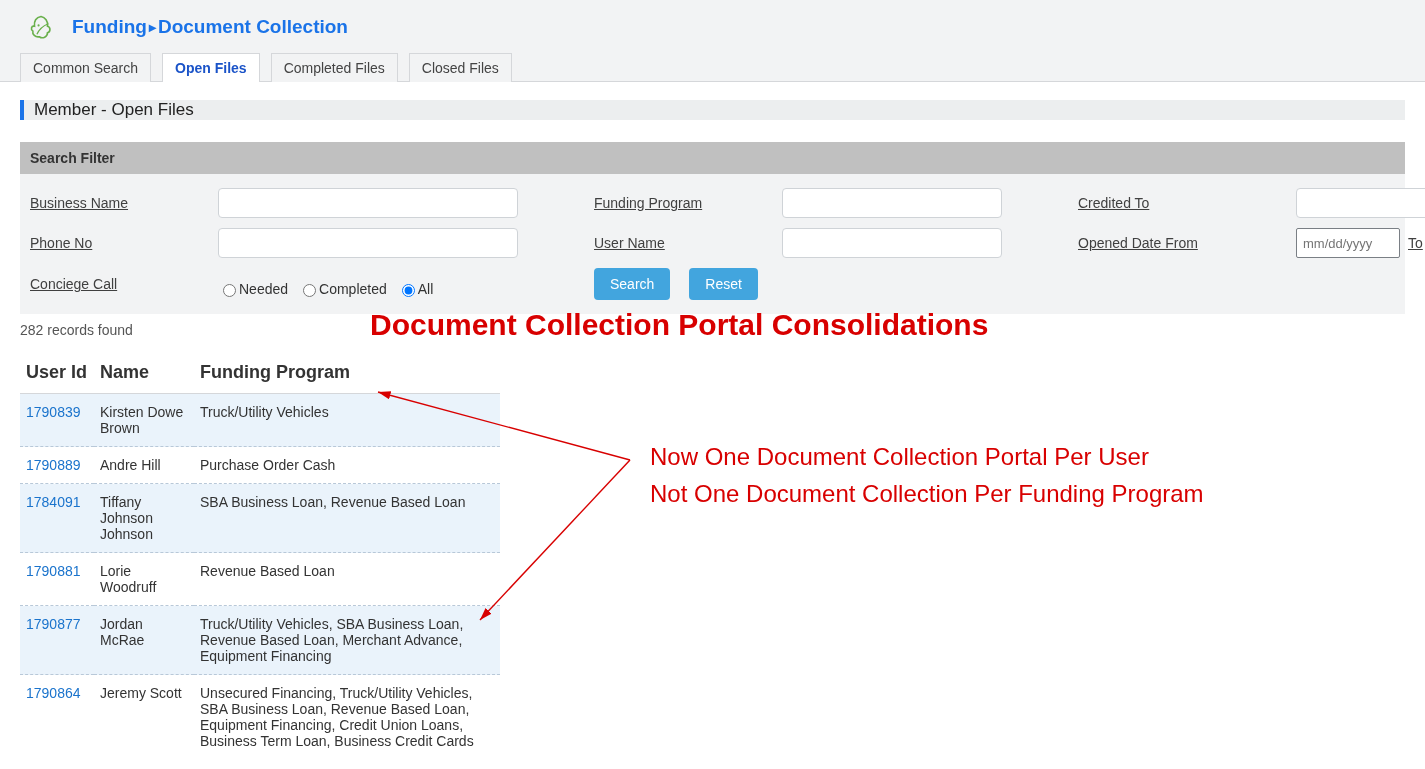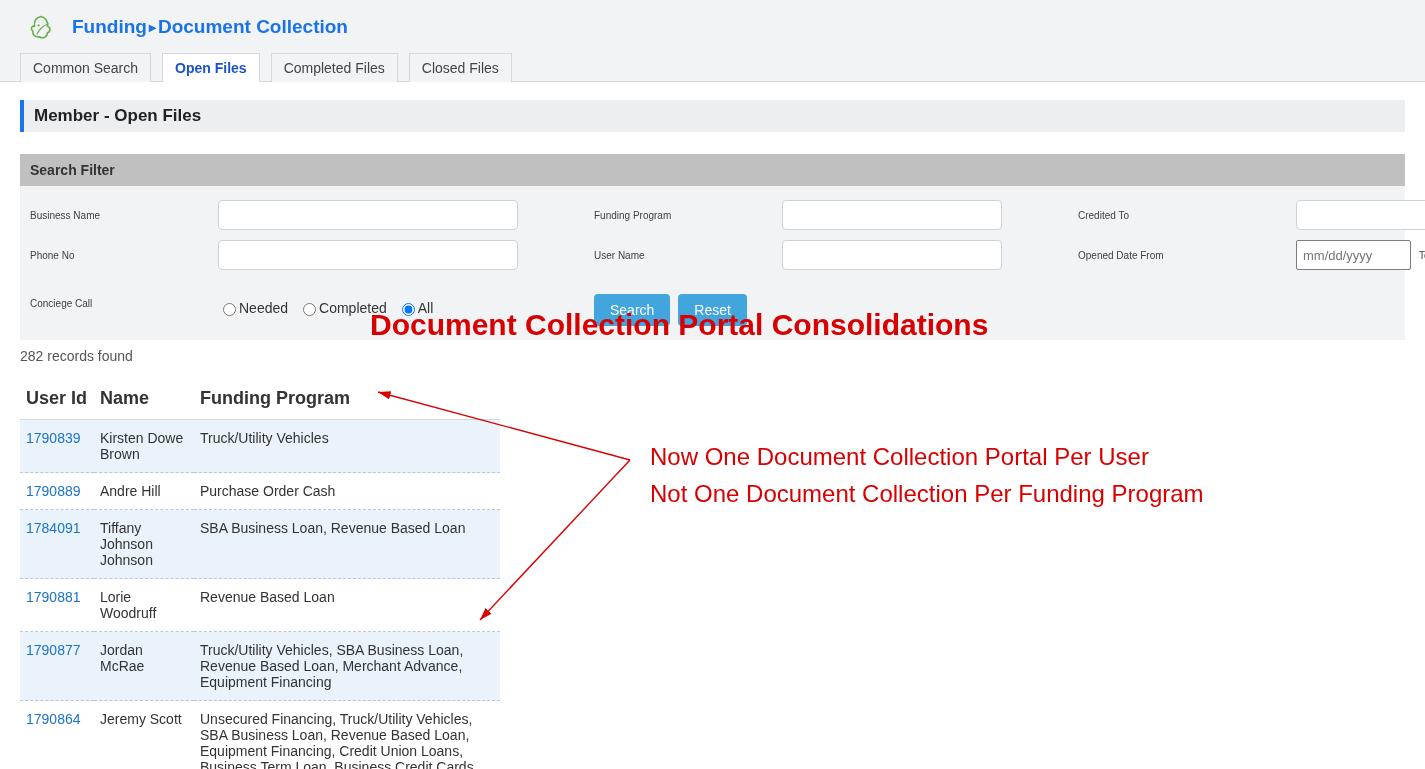--- a/index.html
+++ b/index.html
@@ -27,34 +27,34 @@
   .crumbs{display:flex;align-items:center;font-weight:700;font-size:19px;}
   .crumbs a{color:var(--blue);text-decoration:none;}
   .crumbs .sep{font-size:14px;color:var(--blue);margin:0 2px;}
   .tabs{display:flex;gap:12px;padding:0 20px;}
   .tab{padding:6px 12px;border:1px solid var(--border);border-bottom:none;background:var(--page-bg);color:#444;font-size:14px;cursor:pointer;position:relative;top:1px;}
   .tab + .tab{margin-left:-1px;}
   .tab.active{background:#fff;color:var(--tab-active);font-weight:700;}
   .tab-sep-line{border-bottom:1px solid var(--border);}
 
   
-  .section-header{margin:18px 20px 0 20px;border-left:4px solid var(--blue);background:#eceeef;padding:6px 10px;font-weight:700;font-size:17px;color:#222;}
+  .section-header{margin:18px 20px 0 20px;border-left:4px solid var(--blue);background:#eceeef;padding:0 10px;font-weight:400;font-size:17px;color:#222;}
 
   
   .search-block{margin:22px 20px 0 20px;}
   .filter-title{background:var(--panel-grey);color:#333;font-weight:700;padding:8px 10px;font-size:14px;}
   .filter-body{background:var(--page-bg);padding:14px 10px;}
   .filter-grid{display:grid;grid-template-columns: 180px 300px 60px 180px 220px 60px 210px 260px;gap:10px 8px;align-items:center;}
-  .lbl{color:var(--muted);font-size:10px;}
+  .lbl{color:var(--muted);font-size:14px;text-decoration:underline;}
   .txt{width:100%;height:30px;border:1px solid #cfd3d7;border-radius:4px;background:#fff;padding:4px 8px;font-size:14px;}
   .date-wrap{display:flex;align-items:center;gap:8px;}
-  .date{width:115px;height:30px;border:1px solid #7a7f85;border-radius:2px;background:#fff;padding:2px 6px;font-size:13px;}
+  .date{width:104px;height:30px;border:1px solid #7a7f85;border-radius:2px;background:#fff;padding:2px 6px;font-size:13px;}
   .radio-row{display:flex;align-items:center;gap:10px;font-size:14px;}
   .radio-row label{display:flex;align-items:center;gap:0;cursor:pointer;margin-top:10px;}
-  .btns{display:flex;gap:8px;margin-top:14px;}
+  .btns{display:flex;gap:19px;}
   .btn{border:none;border-radius:4px;padding:8px 16px;font-size:14px;color:#fff;background:var(--btn-blue);cursor:pointer;}
 
   
   .rec-count{margin:8px 20px 0 20px;color:#555;font-size:14px;}
 
   
   .anno-title{position:absolute;font-family:Arial,sans-serif;font-weight:700;color:var(--red);font-size:30px;left:370px;top:308px;white-space:nowrap;}
   .anno-sub{position:absolute;font-family:Arial,sans-serif;font-weight:400;color:var(--red);font-size:24px;left:650px;top:438px;line-height:1.55;white-space:nowrap;}
   .arrow-layer{position:absolute;left:0;top:0;pointer-events:none;}
 

